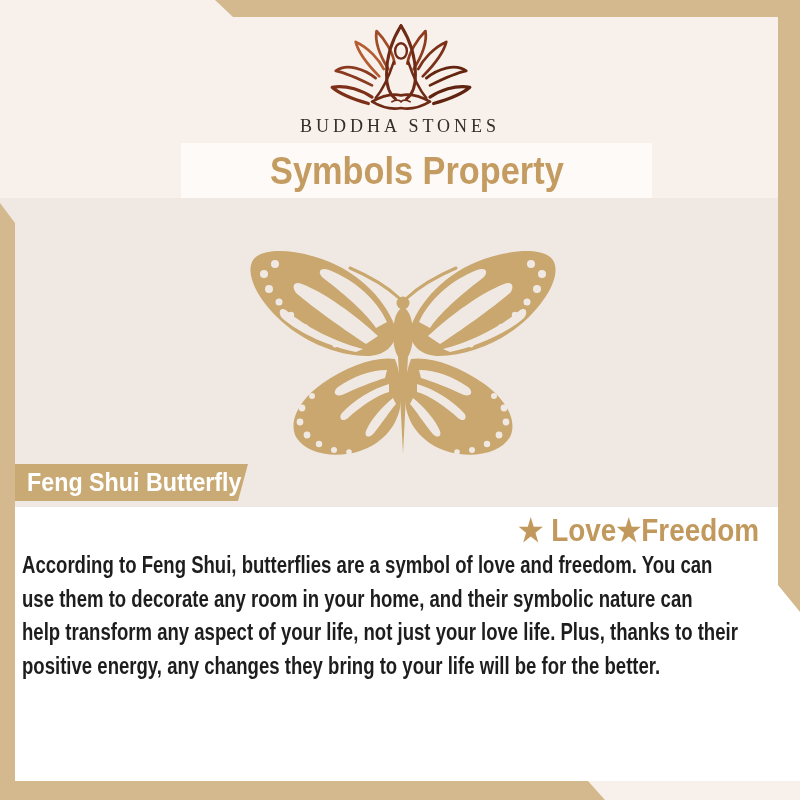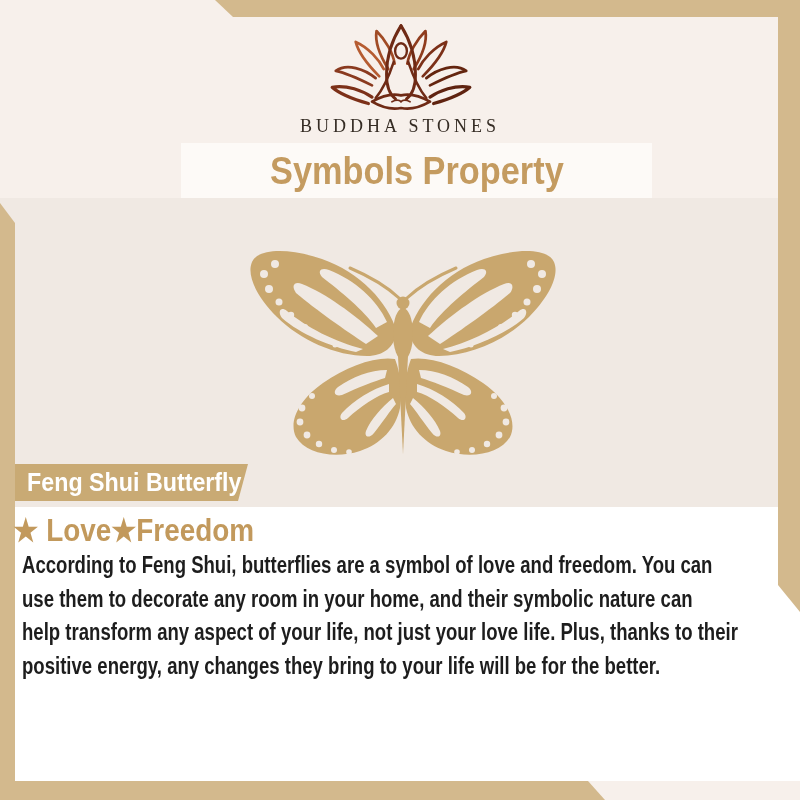--- a/index.html
+++ b/index.html
@@ -36,21 +36,21 @@
   .butterfly{position:absolute;left:238px;top:246px;width:330px;height:212px;}
 
   
   .banner{position:absolute;left:15px;top:452px;width:233px;height:37px;background:#c9aa74;
           clip-path:polygon(0 0,100% 0,223px 100%,0 100%);display:flex;align-items:center;margin-top:12px;}
   .banner span{font-size:25px;font-weight:bold;color:#ffffff;white-space:nowrap;
           padding-left:13px;transform:scaleX(0.93);transform-origin:left center;}
 
   
   .keywords{position:absolute;left:0;top:511px;width:772px;height:38px;
-            display:flex;align-items:center;justify-content:flex-start;}
+            display:flex;align-items:center;justify-content:flex-end;}
   .keywords span{font-size:31px;font-weight:bold;color:#c2995c;white-space:nowrap;
             transform:scaleX(0.9);}
 
   
   .paragraph{position:absolute;left:22px;top:549px;width:770px;color:#1d1d1d;
              transform:scaleX(0.79);transform-origin:left top;}
   .paragraph .pline{font-size:23.5px;font-weight:bold;line-height:33.5px;white-space:nowrap;}
 </style>
 </head>
 <body>

